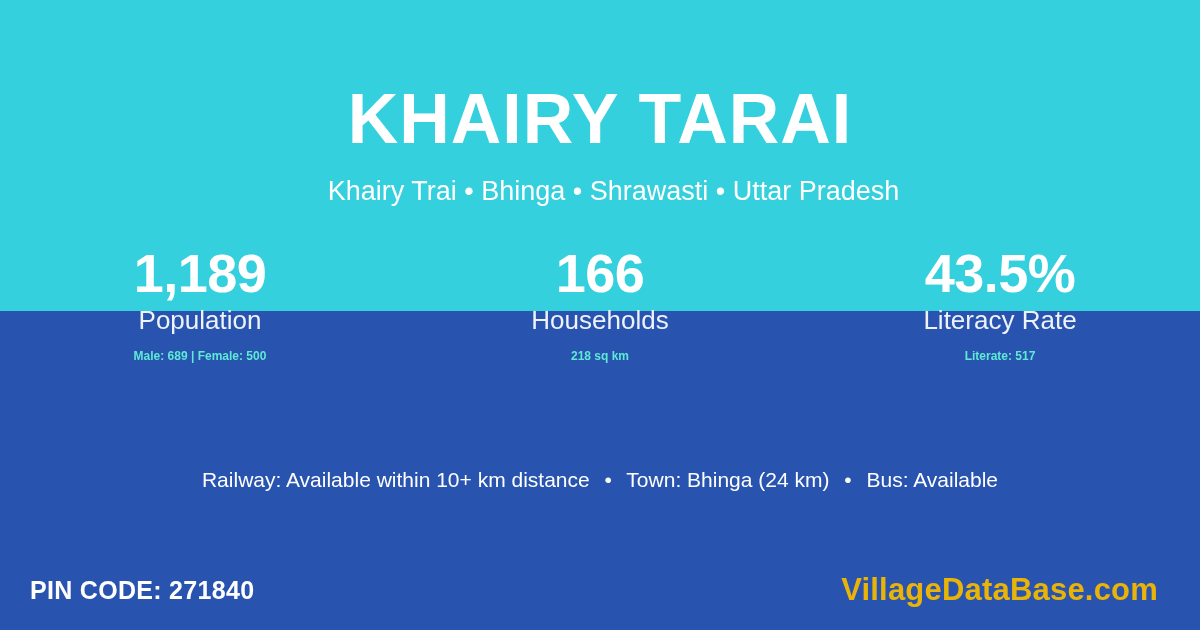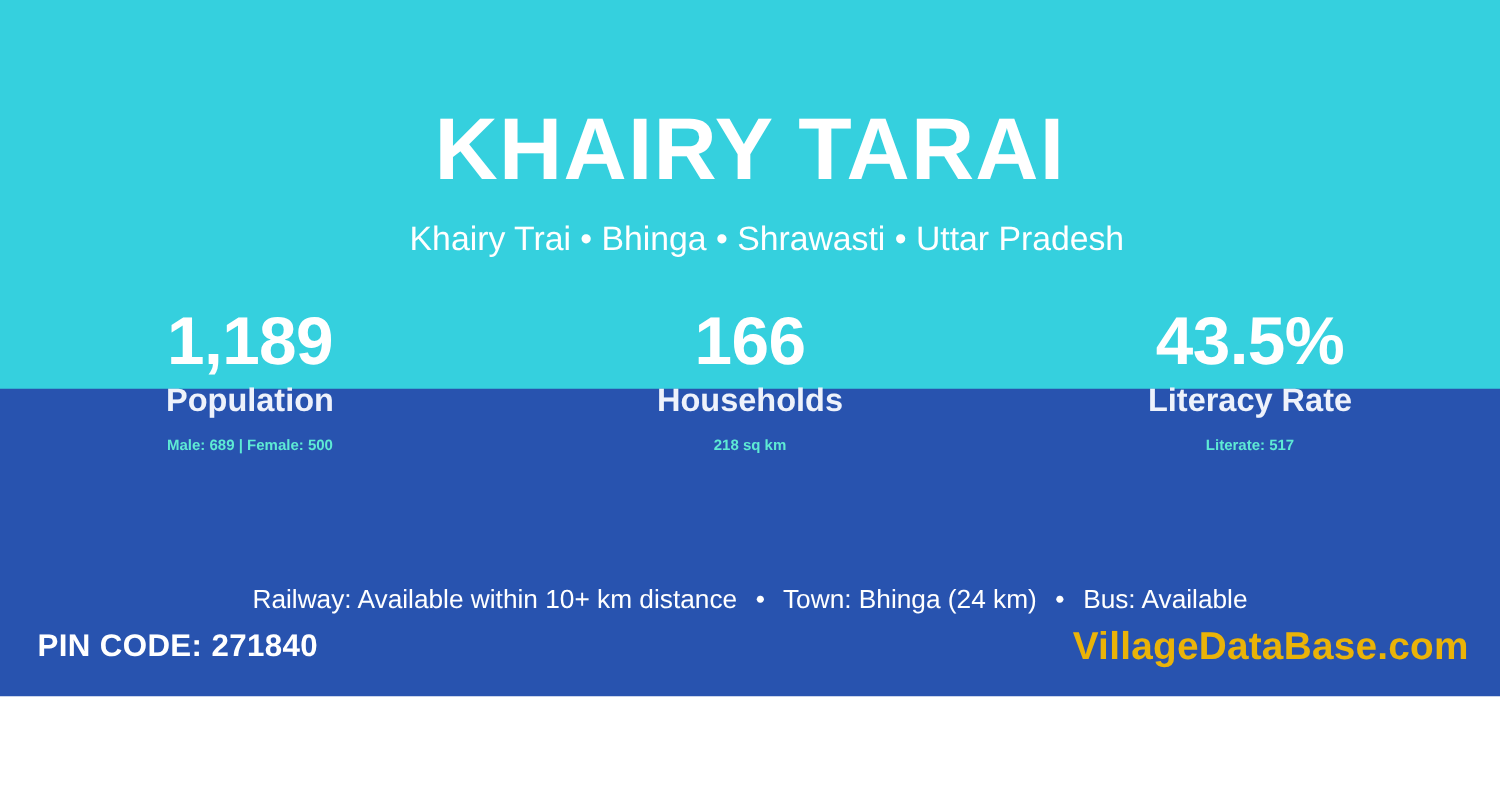--- a/index.html
+++ b/index.html
@@ -3,21 +3,21 @@
 <meta charset="utf-8">
 <style>
   * { margin:0; padding:0; box-sizing:border-box; }
   html, body {
     width:1200px; height:630px;
     font-family:"Liberation Sans", sans-serif;
     overflow:hidden;
   }
   #card {
     position:relative;
-    width:1200px; height:557px;
+    width:1200px; height:630px;
     background:#2853AF;
   }
   
   #teal-band {
     position:absolute; left:0; top:0;
     width:1200px; height:311px;
     background:#35D0DE;
   }
   
   #header {
@@ -54,21 +54,21 @@
   .stat-value {
     font-size:54px;
     font-weight:bold;
     color:#ffffff;
     line-height:1.12;
     letter-spacing:-0.5px;
   }
   .stat-label {
     margin-top:2px;
     font-size:26px;
-    font-weight:700;
+    font-weight:400;
     color:#eef2fb;
     line-height:1.2;
   }
   .stat-sub {
     margin-top:12px;
     font-size:12px;
     font-weight:700;
     color:#5eead4;
     line-height:1.2;
   }
@@ -85,21 +85,21 @@
     display:inline-block;
     padding:0 9px;
     color:#ffffff;
   }
   
   #footer {
     position:absolute; left:0; bottom:0;
     width:1200px; height:72px;
     display:flex; align-items:center;
     justify-content:space-between;
-    padding:0 25px 8px 30px;
+    padding:0 42px 8px 30px;
   }
   #pin-code {
     font-size:25px;
     font-weight:bold;
     color:#ffffff;
     letter-spacing:0.3px;
   }
   #site-brand {
     font-size:31px;
     font-weight:bold;

